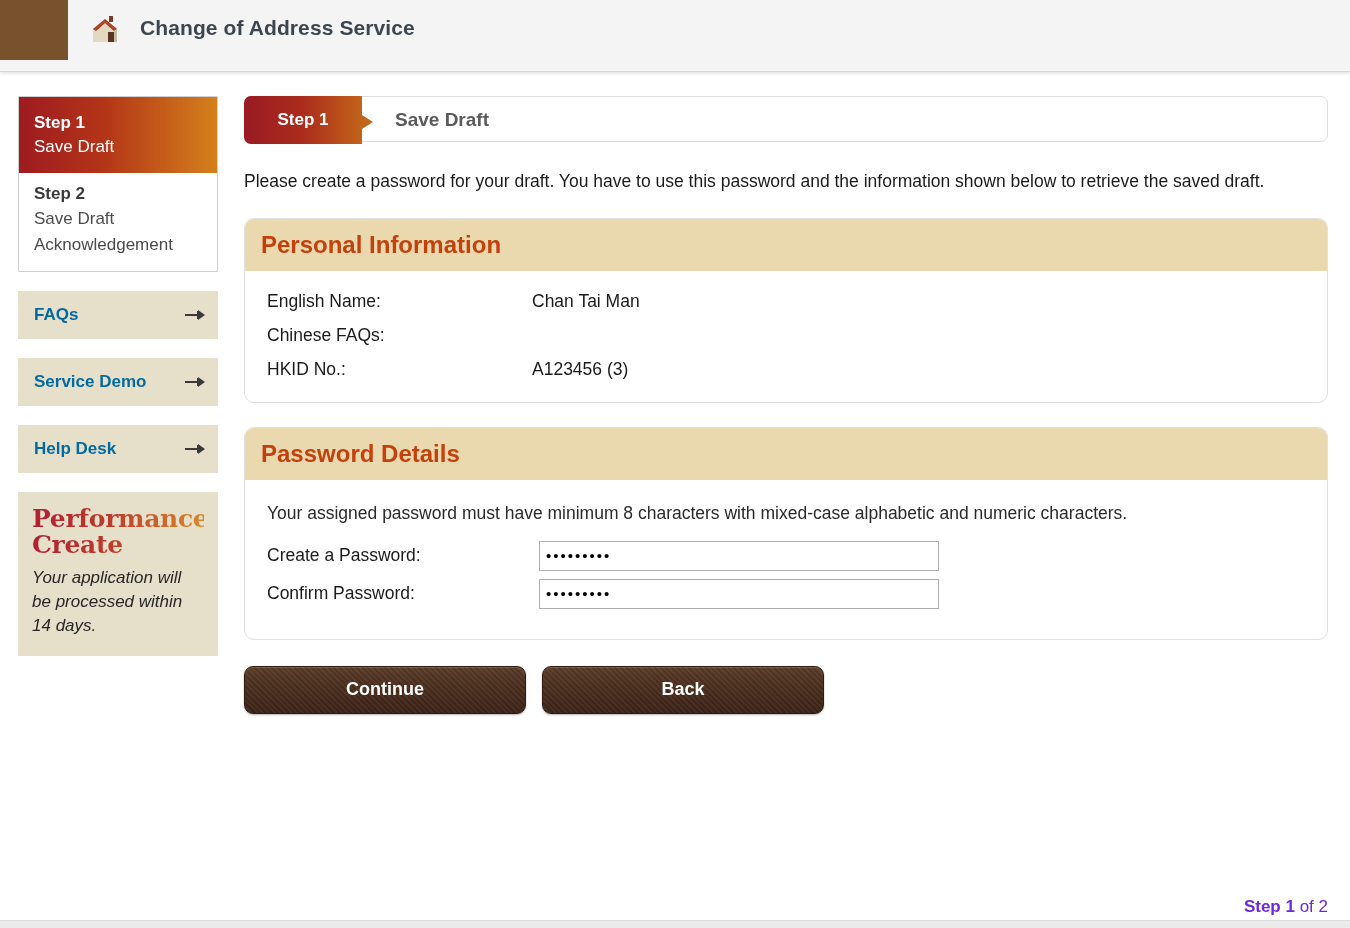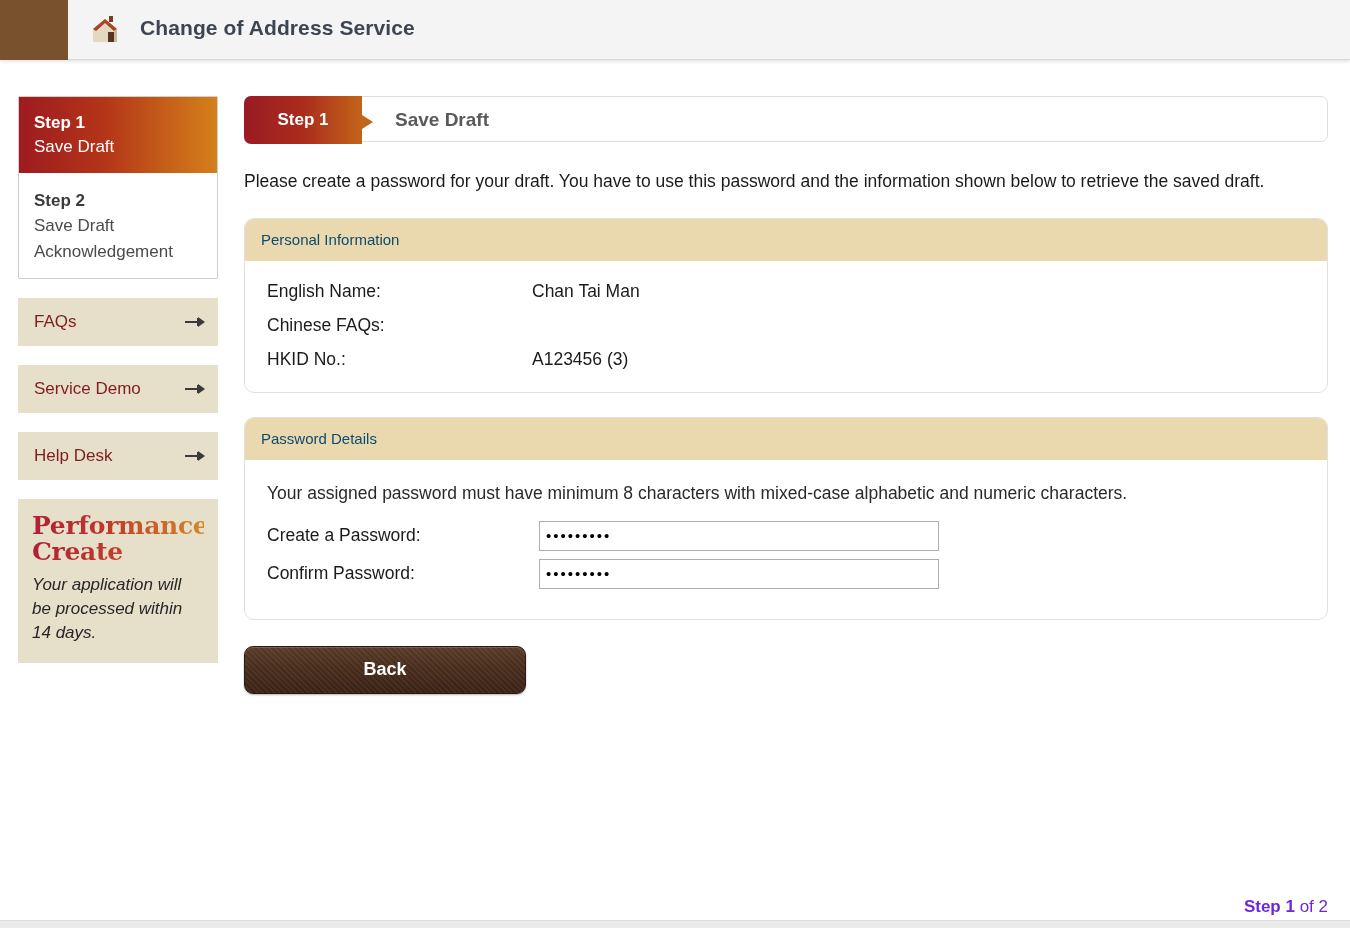--- a/index.html
+++ b/index.html
@@ -7,21 +7,21 @@
     margin: 0; padding: 0;
     width: 1350px; height: 928px;
     background: #ffffff;
     font-family: "Liberation Sans", sans-serif;
     overflow: hidden;
   }
 
   
   .header {
     position: absolute; left: 0; top: 0;
-    width: 1350px; height: 60px;
+    width: 1350px; height: 72px;
     background: #f4f4f4;
     border-bottom: 1px solid #d8d8d8;
     box-shadow: 0 2px 3px rgba(0,0,0,0.10);
   }
   .header-brownblock {
     position: absolute; left: 0; top: 0;
     width: 68px; height: 60px;
     background: #77522c;
   }
   .header-icon {
@@ -48,38 +48,38 @@
     padding: 14px 0 14px 15px;
     border: none;
   }
   .step-active .step-num {
     color: #ffffff; font-weight: bold; font-size: 17px;
     display: block; line-height: 1.42;
   }
   .step-active .step-desc {
     color: #ffffff; font-size: 17px; display: block; line-height: 1.42;
   }
-  .step-inactive { padding: 15px 10px 14px 15px; }
+  .step-inactive { padding: 8px 10px 14px 15px; }
   .step-inactive .step-num {
     color: #3b3b3b; font-weight: bold; font-size: 17px;
     display: block; line-height: 1.48;
   }
   .step-inactive .step-desc {
     color: #4b4b4b; font-size: 17px; display: block; line-height: 1.48;
   }
 
   .side-link {
     position: relative;
     width: 200px; height: 48px;
     background: #e6e0ca;
     margin-top: 19px;
     display: flex; align-items: center;
   }
   .side-link-label {
-    font-size: 17px; font-weight: normal; color: #7f1d1d;
+    font-size: 17px; font-weight: bold; color: #0369a1;
     margin-left: 16px;
   }
   .expand-icon {
     position: absolute; right: 12px; top: 50%;
     transform: translateY(-50%);
     width: 22px; height: 14px;
   }
 
   .pledge-box {
     width: 200px; background: #e6e0ca;
@@ -139,21 +139,21 @@
     background: #ffffff;
     border: 1px solid #e0e0e0;
     border-radius: 10px;
   }
   .panel-head {
     background: #ead9ae;
     border-radius: 9px 9px 0 0;
     padding: 12px 0 12px 16px;
   }
   .panel-head-title {
-    font-size: 15px; font-weight: normal; color: #0c4a6e;
+    font-size: 24px; font-weight: bold; color: #c2410c;
   }
   .panel-body { padding: 20px 0 22px 22px; }
 
   .info-row { display: flex; margin-bottom: 13px; }
   .info-row:last-child { margin-bottom: 0; }
   .info-label { width: 265px; font-size: 17.5px; color: #1b1b1b; }
   .info-value { font-size: 17.5px; color: #1b1b1b; }
 
   .pwd-note {
     font-size: 17.5px; color: #2a2a2a;
@@ -315,20 +315,21 @@
         <div class="pwd-input">•••••••••</div>
       </div>
       <div class="pwd-row">
         <div class="pwd-label">Confirm Password:</div>
         <div class="pwd-input">•••••••••</div>
       </div>
     </div>
   </div>
 
   <div class="btn-row">
+    <div class="btn">Continue</div>
     <div class="btn">Back</div>
   </div>
 </div>
 
 <div class="footer-step">
   <b>Step 1</b><span> of 2</span>
 </div>
 <div class="footer-bar"></div>
 
 </body></html>

